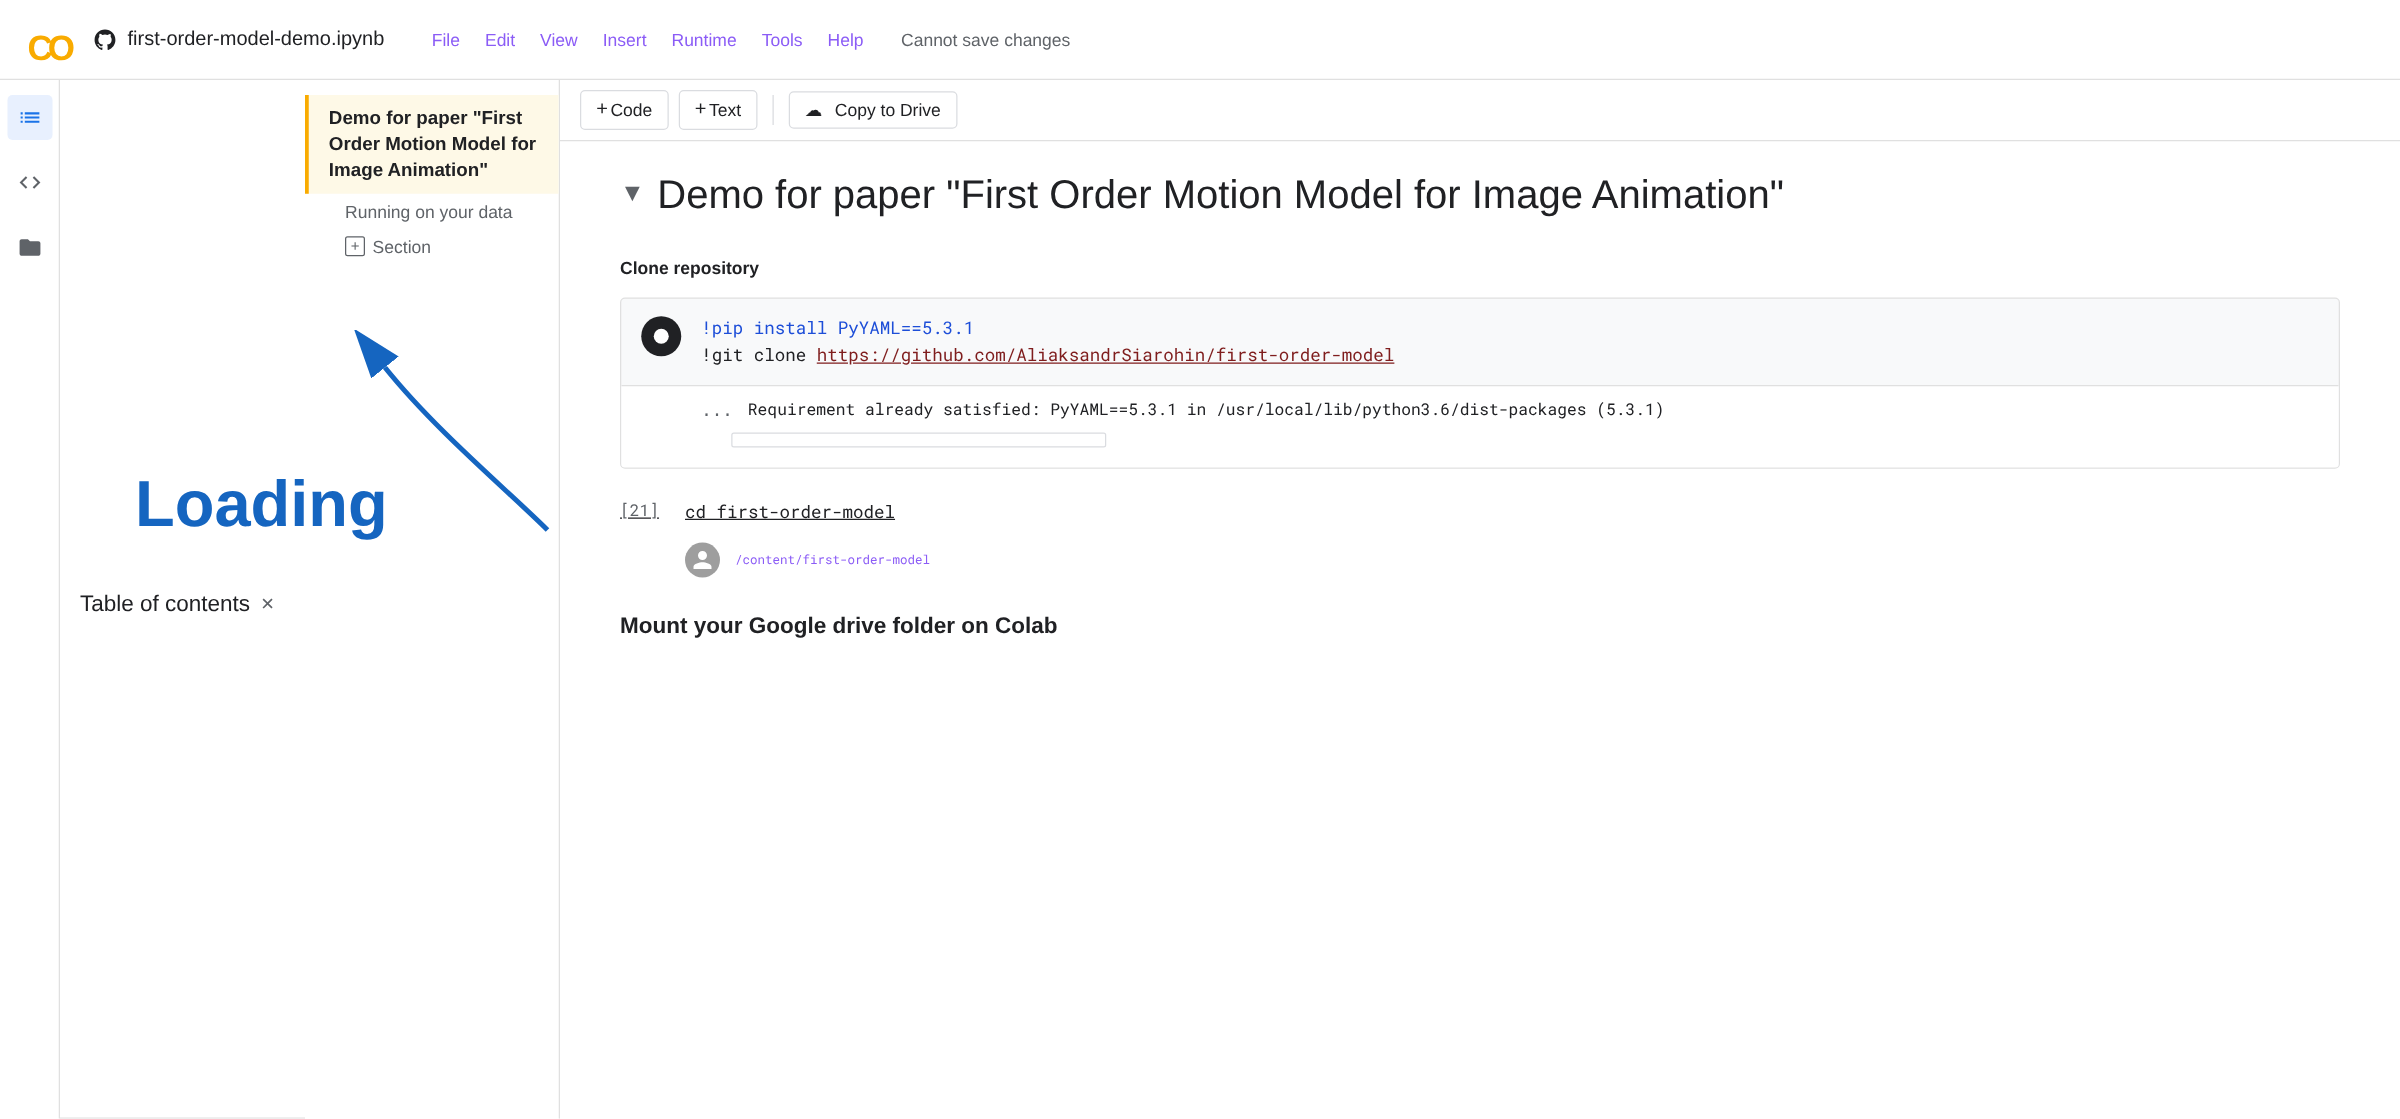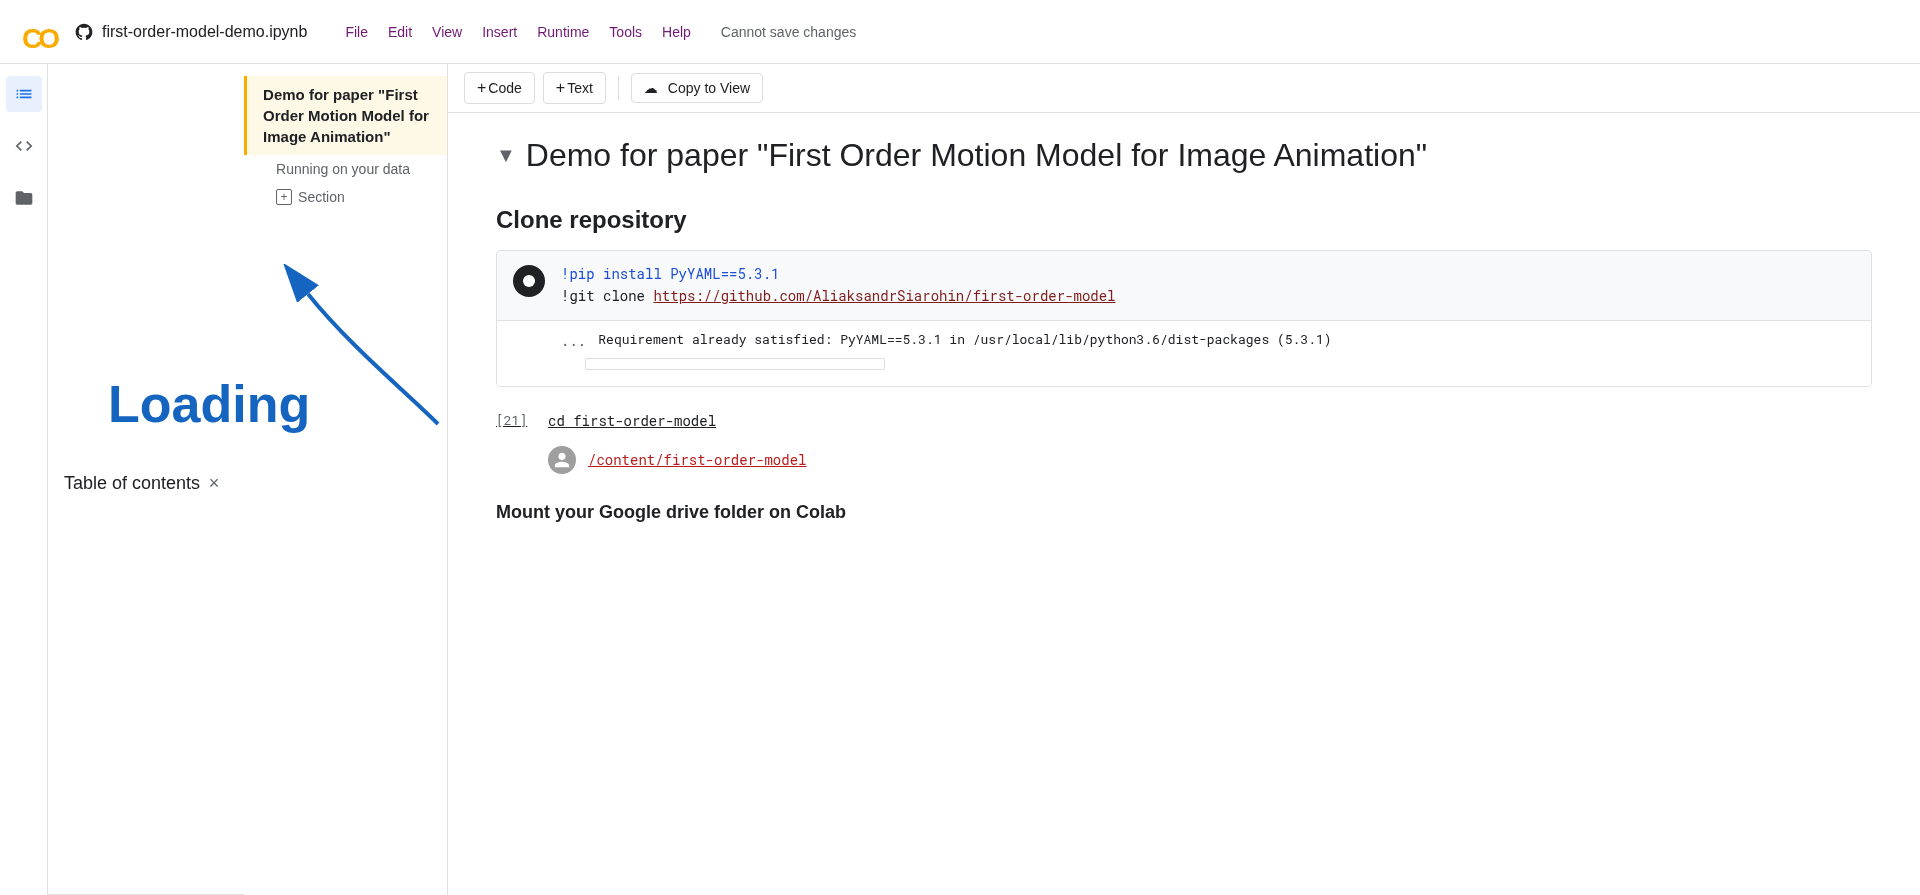--- a/index.html
+++ b/index.html
@@ -27,21 +27,21 @@
 
     #menu-bar {
       display: flex;
       align-items: center;
       gap: 0;
       margin-left: 8px;
     }
     .menu-item {
       padding: 6px 10px;
       font-size: 14px;
-      color: #701a75;
+      color: #8b5cf6;
       cursor: pointer;
       border-radius: 4px;
     }
 
     #cannot-save {
       margin-left: 12px;
       font-size: 14px;
       color: #5f6368;
     }
 
@@ -361,23 +361,22 @@
       border-radius: 50%;
       background: #9e9e9e;
       display: flex;
       align-items: center;
       justify-content: center;
       color: #fff;
       font-size: 16px;
     }
     .output-path {
       font-family: 'Roboto Mono', 'Courier New', monospace;
-      font-size: 14px;
-      color: #b91c1c;
-      text-decoration: underline;
+      font-size: 10px;
+      color: #8b5cf6;
     }
 
     .mount-heading {
       font-size: 18px;
       font-weight: 700;
       color: #202124;
       margin-bottom: 8px;
     }
   </style>
 </head>
@@ -467,32 +466,32 @@
         <span style="font-size:16px;">+</span>
         <span style="margin-left:-4px;">Code</span>
       </button>
       <button class="toolbar-btn">
         <span style="font-size:16px;">+</span>
         <span style="margin-left:-4px;">Text</span>
       </button>
       <div class="toolbar-divider"></div>
       <button class="copy-drive-btn">
         <span>☁</span>
-        <span style="margin-left:4px;">Copy to View</span>
+        <span style="margin-left:4px;">Copy to Drive</span>
       </button>
     </div>
 
     <div id="notebook-content">
 
       <div id="notebook-heading" style="font-size:32px;font-weight:400;color:#202124;margin-bottom:32px;display:flex;align-items:center;gap:10px;">
         <span class="collapse-arrow">▼</span>
         <span>Demo for paper "First Order Motion Model for Image Animation"</span>
       </div>
 
-      <div class="section-heading" style="font-size:24px;font-weight:700;">Clone repository</div>
+      <div class="section-heading" style="font-size:14px;font-weight:700;">Clone repository</div>
 
       <div class="code-cell">
         <div class="code-cell-inner">
           <div class="run-btn">
             <div class="run-btn-inner"></div>
           </div>
           <div class="code-text">
             <div>
               <span style="color:#1d4ed8;">!pip install PyYAML==5.3.1</span>
             </div>

